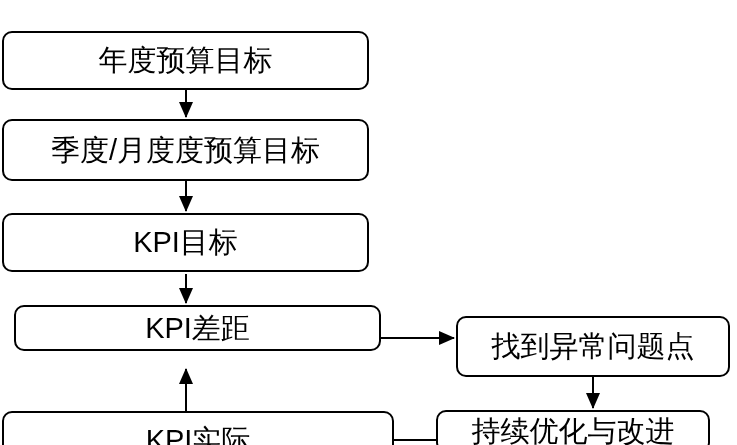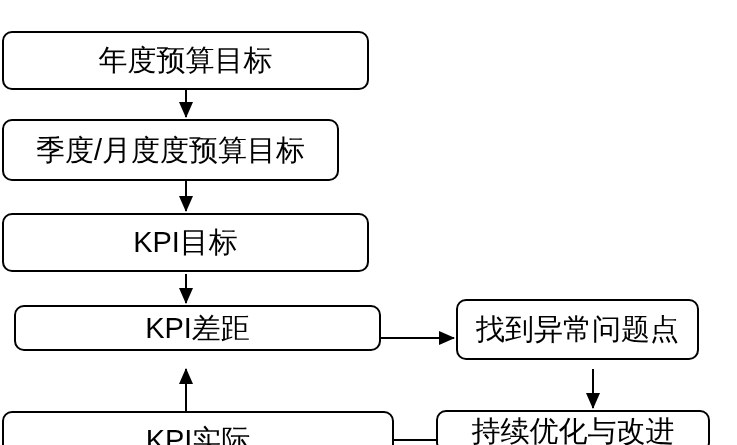--- a/index.html
+++ b/index.html
@@ -33,26 +33,26 @@
     border: 2.5px solid #000000;
     border-radius: 10px;
     font-size: 29px;
     line-height: 1;
     color: #000000;
     white-space: nowrap;
     text-align: center;
   }
   
   .n-annual   { left: 2px;   top: 3px;   width: 367px; height: 59px; }
-  .n-quarter  { left: 2px;   top: 91px;  width: 337px; height: 62px; }
+  .n-quarter  { left: 2px;   top: 91px;  width: 367px; height: 62px; }
   .n-kpitgt   { left: 2px;   top: 185px; width: 367px; height: 59px; }
   .n-kpigap   { left: 14px;   top: 277px; width: 367px; height: 46px; }
   .n-kpiact   { left: 2px;   top: 383px; width: 392px; height: 58px; }
   
-  .n-find     { left: 456px; top: 271px; width: 243px; height: 61px; }
+  .n-find     { left: 456px; top: 288px; width: 274px; height: 61px; }
   .n-improve  { left: 436px; top: 382px; width: 274px; height: 43px; }
 </style>
 </head>
 <body>
 
 <div class="canvas">
 
   <svg class="arrow-layer" viewBox="0 0 737 445" xmlns="http://www.w3.org/2000/svg">
     <defs>
       <marker id="arrowhead" markerUnits="userSpaceOnUse" markerWidth="16" markerHeight="14" refX="15" refY="7" orient="auto">

